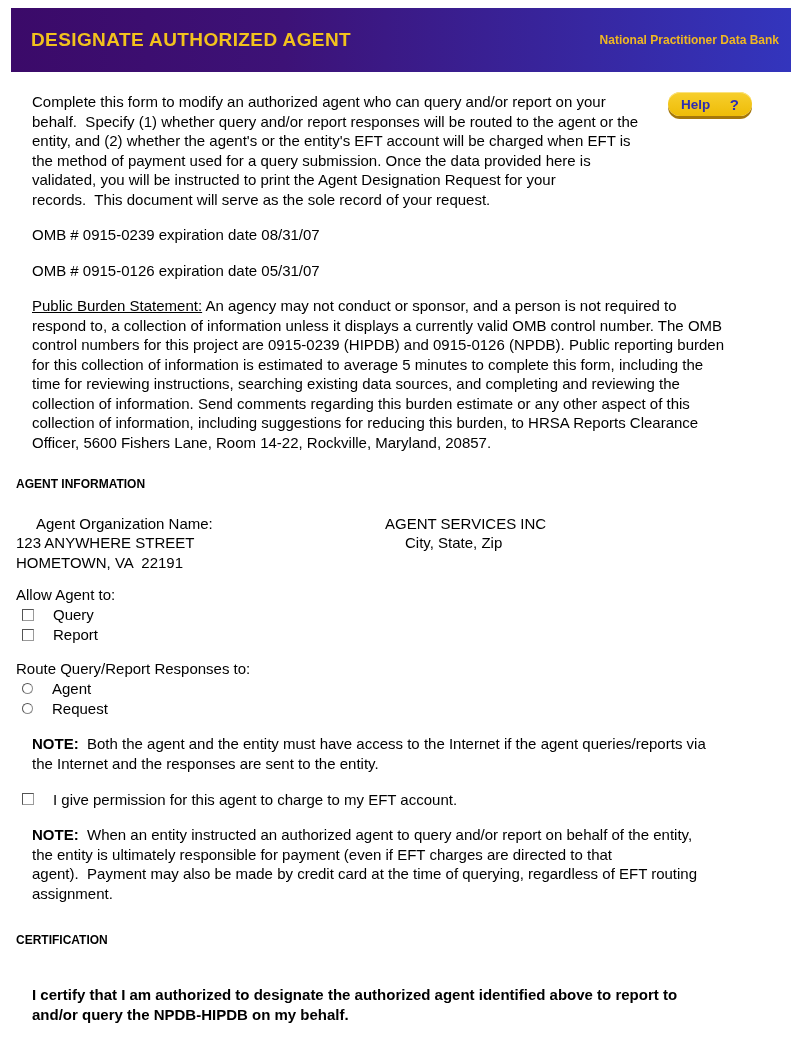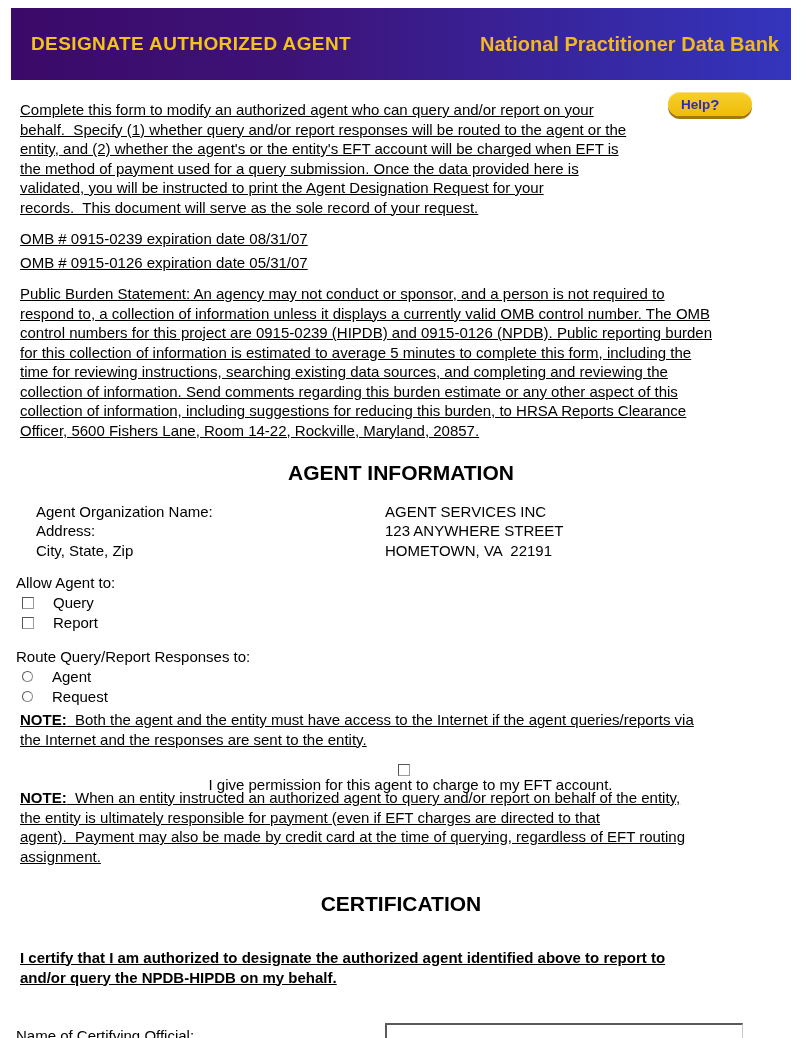--- a/index.html
+++ b/index.html
@@ -8,53 +8,52 @@
     width: 802px;
     height: 1038px;
     position: relative;
     font-family: "Liberation Sans", sans-serif;
     font-size: 15px;
     color: #000;
     overflow: hidden;
   }
   .banner {
     margin: 8px 11px 0 11px;
-    height: 72px;
+    height: 64px;
     background: linear-gradient(to right, #3b0a69 0%, #3d1277 35%, #3335bd 100%);
     display: flex;
     justify-content: space-between;
     align-items: center;
     padding: 0 12px 0 20px;
   }
   .banner-title {
     color: #f2c21d;
     font-weight: bold;
     font-size: 19px;
     letter-spacing: 0.4px;
   }
   .banner-right {
     color: #f0b822;
     font-weight: bold;
-    font-size: 20px;
+    font-size: 12px;
     text-align: right;
     line-height: 1.4;
   }
   .content { padding: 0 16px; }
-  .txt { white-space: pre-wrap; margin: 4px; line-height: 19.5px; text-decoration: underline; }
+  .txt { white-space: pre-wrap; margin: 16px; line-height: 19.5px; }
   .intro { margin-top: 20px; width: 670px; }
   .omb { margin-top: 12px; }
   .burden { margin-top: 12px; }
   .uline { text-decoration: underline; }
   .bold { font-weight: bold; }
   .section-heading {
     margin-top: 23px;
     font-weight: bold;
-    font-size: 21px;
+    font-size: 12px;
     line-height: 19.5px;
-    text-align: center;
   }
   .fields { margin-top: 19px; display: grid; grid-template-columns: 369px 1fr; line-height: 19.5px; }
   .field-label { white-space: pre-wrap; margin-left: 20px; }
   .field-value { white-space: pre-wrap; }
   .group-label { margin-top: 13px; line-height: 19.5px; }
   .ctl-row { height: 20px; display: flex; align-items: center; }
   .cb {
     width: 12px; height: 12px;
     margin-left: 6px;
     background: #fff;
@@ -68,21 +67,21 @@
     margin-left: 6px;
     background: #fff;
     border: 1px solid #8a8a8a;
     border-top-color: #545454;
     border-left-color: #545454;
     border-radius: 50%;
     flex: 0 0 auto;
   }
   .ctl-label { margin-left: 19px; }
   .route { margin-top: 14px; }
-  .eft-row { margin-top: 15px; flex-direction: column; }
+  .eft-row { margin-top: 15px; }
   .cert-heading { margin-top: 28px; }
   .certify { margin-top: 34px; font-weight: bold; width: 700px; line-height: 20px; }
   .name-row { margin-top: 35px; display: grid; grid-template-columns: 369px 1fr; align-items: start; }
   .name-label { line-height: 26px; }
   .text-input {
     width: 358px;
     height: 26px;
     background: #fff;
     border: 1px solid #c9c9c9;
     border-top: 2px solid #5a5a5a;
@@ -100,21 +99,21 @@
     background: linear-gradient(#f7cf2e, #eebc07);
     border: none;
     border-radius: 12px;
     box-shadow: 0 3px 0 #a6780a, inset 0 1px 0 #fbe27e;
     color: #2d2db4;
     font-family: "Liberation Sans", sans-serif;
     font-weight: bold;
     font-size: 13.5px;
     display: flex;
     align-items: center;
-    justify-content: flex-start;
+    justify-content: space-between;
     padding: 0 13px;
     cursor: pointer;
   }
   .help-q { font-size: 15px; font-weight: bold; }
 </style>
 </head>
 <body>
 
 <div class="banner">
   <div class="banner-title">DESIGNATE AUTHORIZED AGENT</div>
@@ -149,21 +148,20 @@
 time for reviewing instructions, searching existing data sources, and completing and reviewing the
 collection of information. Send comments regarding this burden estimate or any other aspect of this
 collection of information, including suggestions for reducing this burden, to HRSA Reports Clearance
 Officer, 5600 Fishers Lane, Room 14-22, Rockville, Maryland, 20857.</span></p>
 
   <div class="section-heading">AGENT INFORMATION</div>
 
   <div class="fields">
     <div class="field-label">Agent Organization Name:</div>
     <div class="field-value">AGENT SERVICES INC</div>
-    <div class="field-label">Address:</div>
     <div class="field-value">123 ANYWHERE STREET</div>
     <div class="field-label">City, State, Zip</div>
     <div class="field-value">HOMETOWN, VA  22191</div>
   </div>
 
   <div class="group-label">Allow Agent to:</div>
   <div class="ctl-row">
     <span class="cb"></span>
     <span class="ctl-label">Query</span>
   </div>

